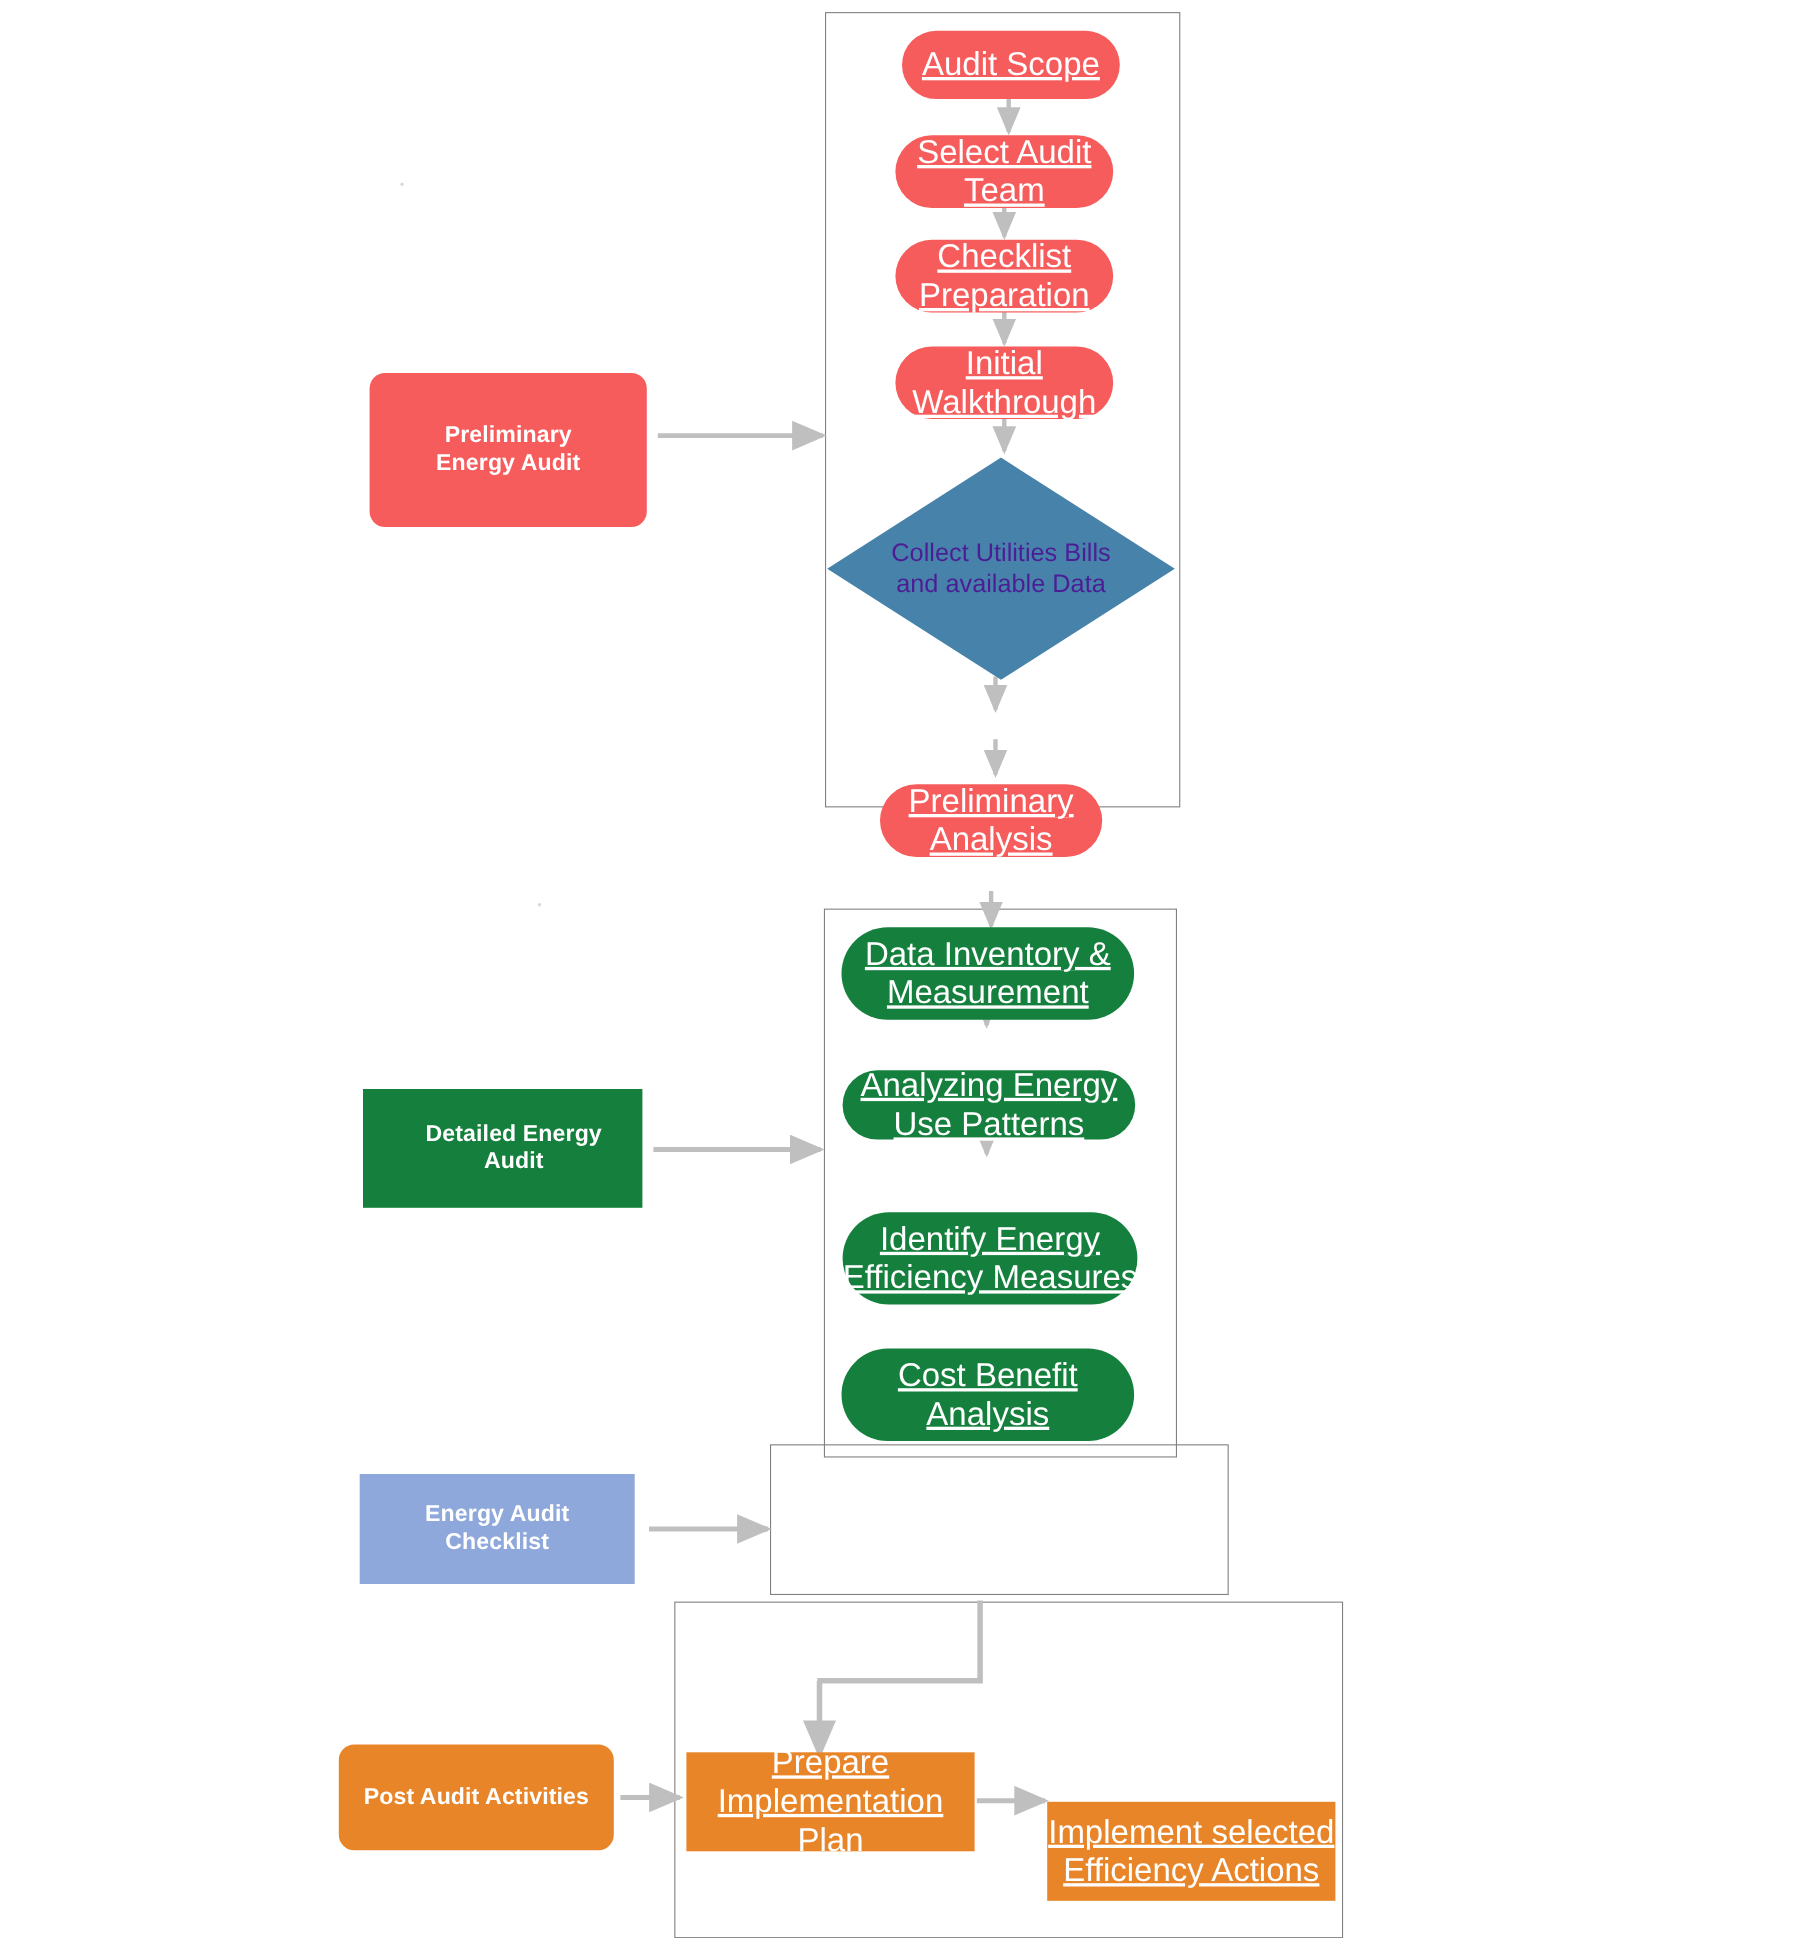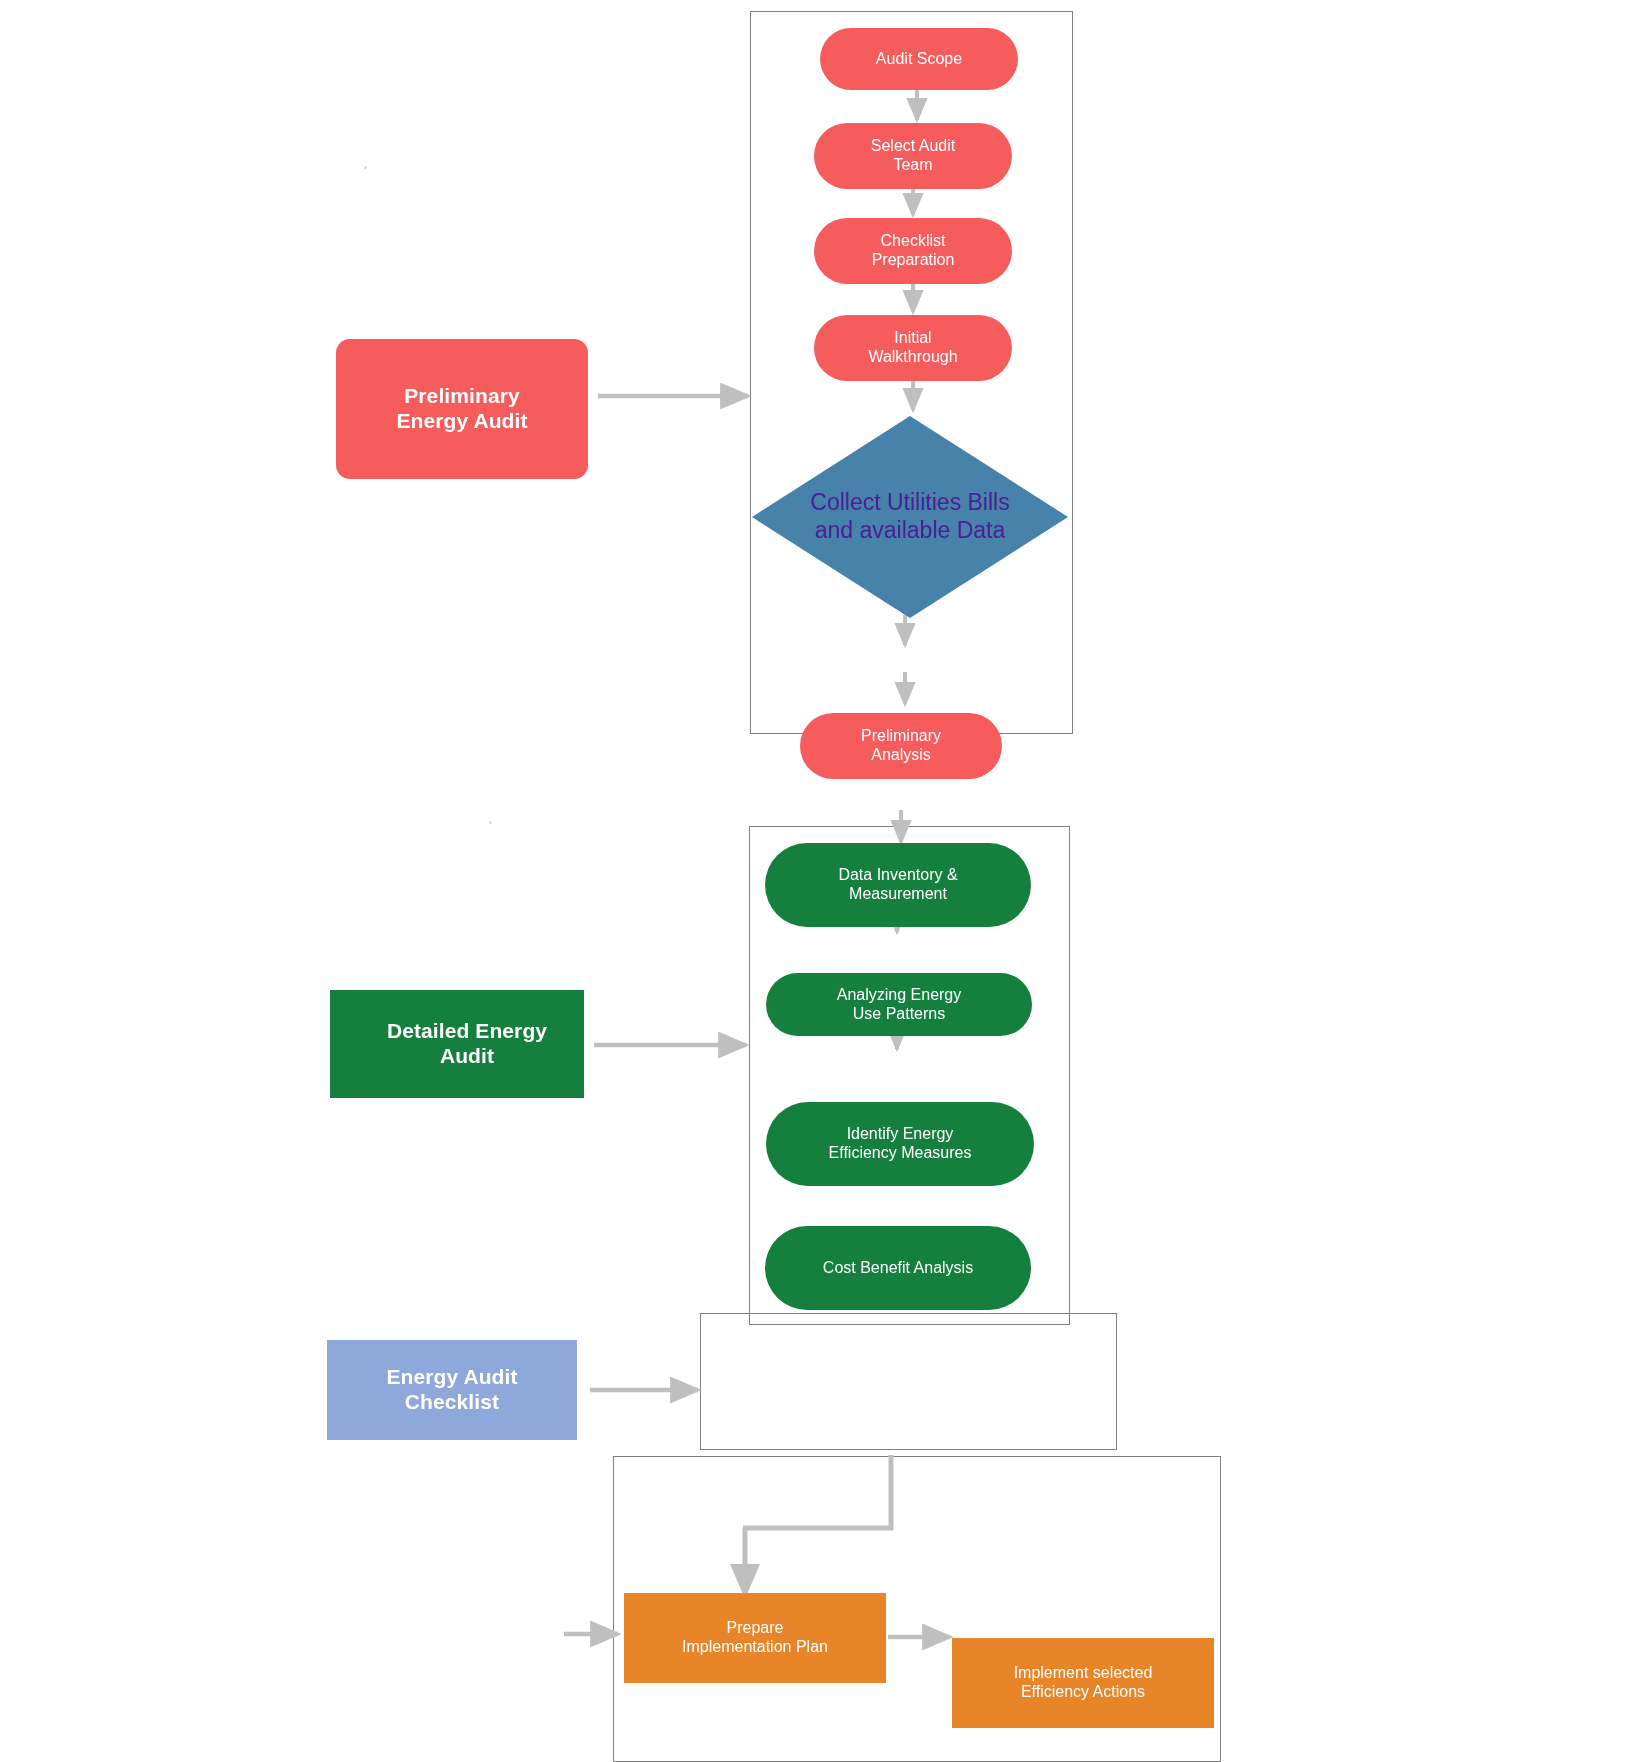--- a/index.html
+++ b/index.html
@@ -13,21 +13,21 @@
   
   .node{position:absolute;box-sizing:border-box;display:flex;align-items:center;
         justify-content:center;text-align:center;color:#ffffff;line-height:1.18;}
   .pill{border-radius:999px;}
   .soft{border-radius:14px;}
   .sq{border-radius:0;}
 
   
   .stagelabel{font-weight:bold;font-size:21px;letter-spacing:.1px;}
   
-  .proc{font-size:16px;font-weight:normal;}
+  .proc{font-size:30px;font-weight:normal;text-decoration:underline;}
 
   
   .c-red   {background:#F75C5C;}
   .c-green {background:#15803d;}
   .c-blue  {background:#8FA8DB;}
   .c-orange{background:#E98529;}
 
   
   .diamond{position:absolute;}
   .diamond .dtext{position:absolute;left:0;top:0;width:100%;height:100%;
@@ -115,20 +115,23 @@
     </span>
   </div>
 
   <div class="node sq c-blue stagelabel" style="left:327px;top:1340px;width:250px;height:100px;">
     <span>
       <span>Energy Audit</span><br>
       <span>Checklist</span>
     </span>
   </div>
 
+  <div class="node soft c-orange stagelabel" style="left:308px;top:1586px;width:250px;height:96px;">
+    <span>Post Audit Activities</span>
+  </div>
 
   <div class="node pill c-red proc" style="left:820px;top:28px;width:198px;height:62px;">
     <span>Audit Scope</span>
   </div>
 
   <div class="node pill c-red proc" style="left:814px;top:123px;width:198px;height:66px;">
     <span>
       <span>Select Audit</span><br>
       <span>Team</span>
     </span>

